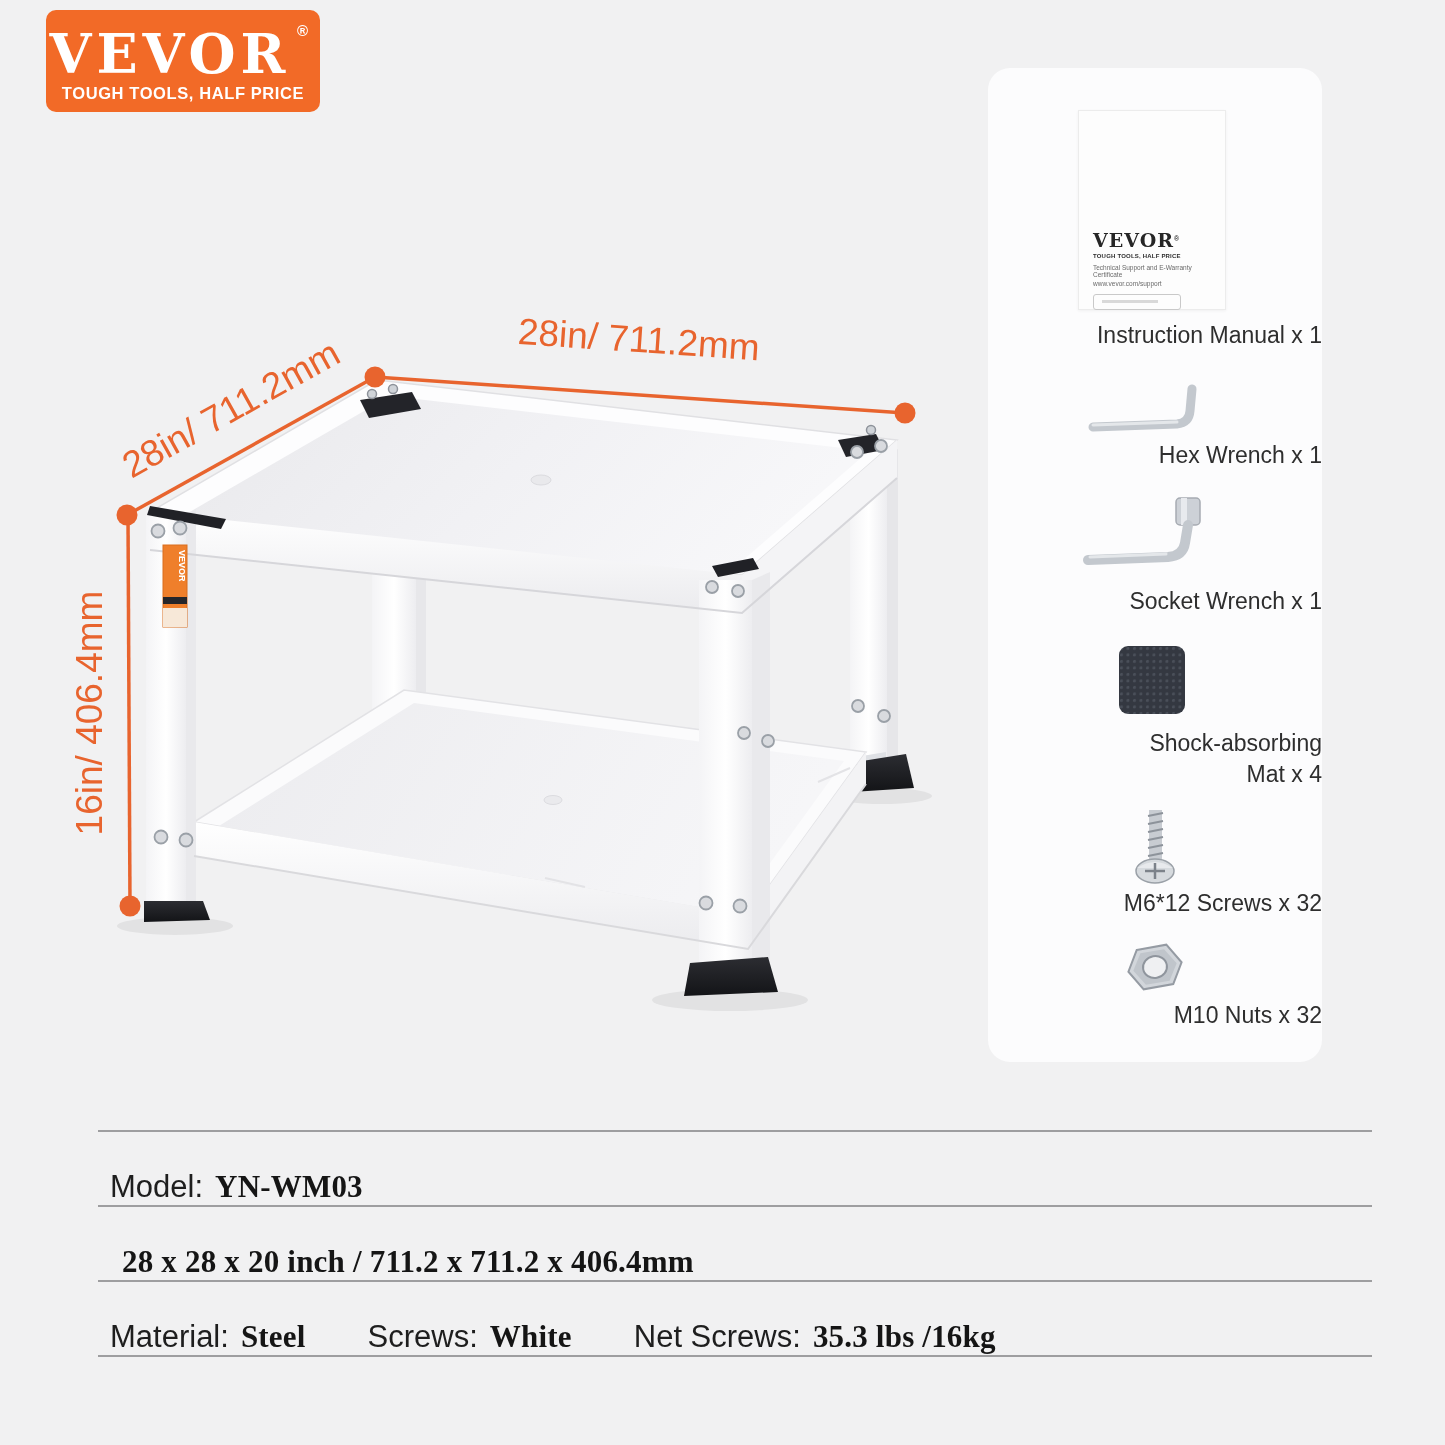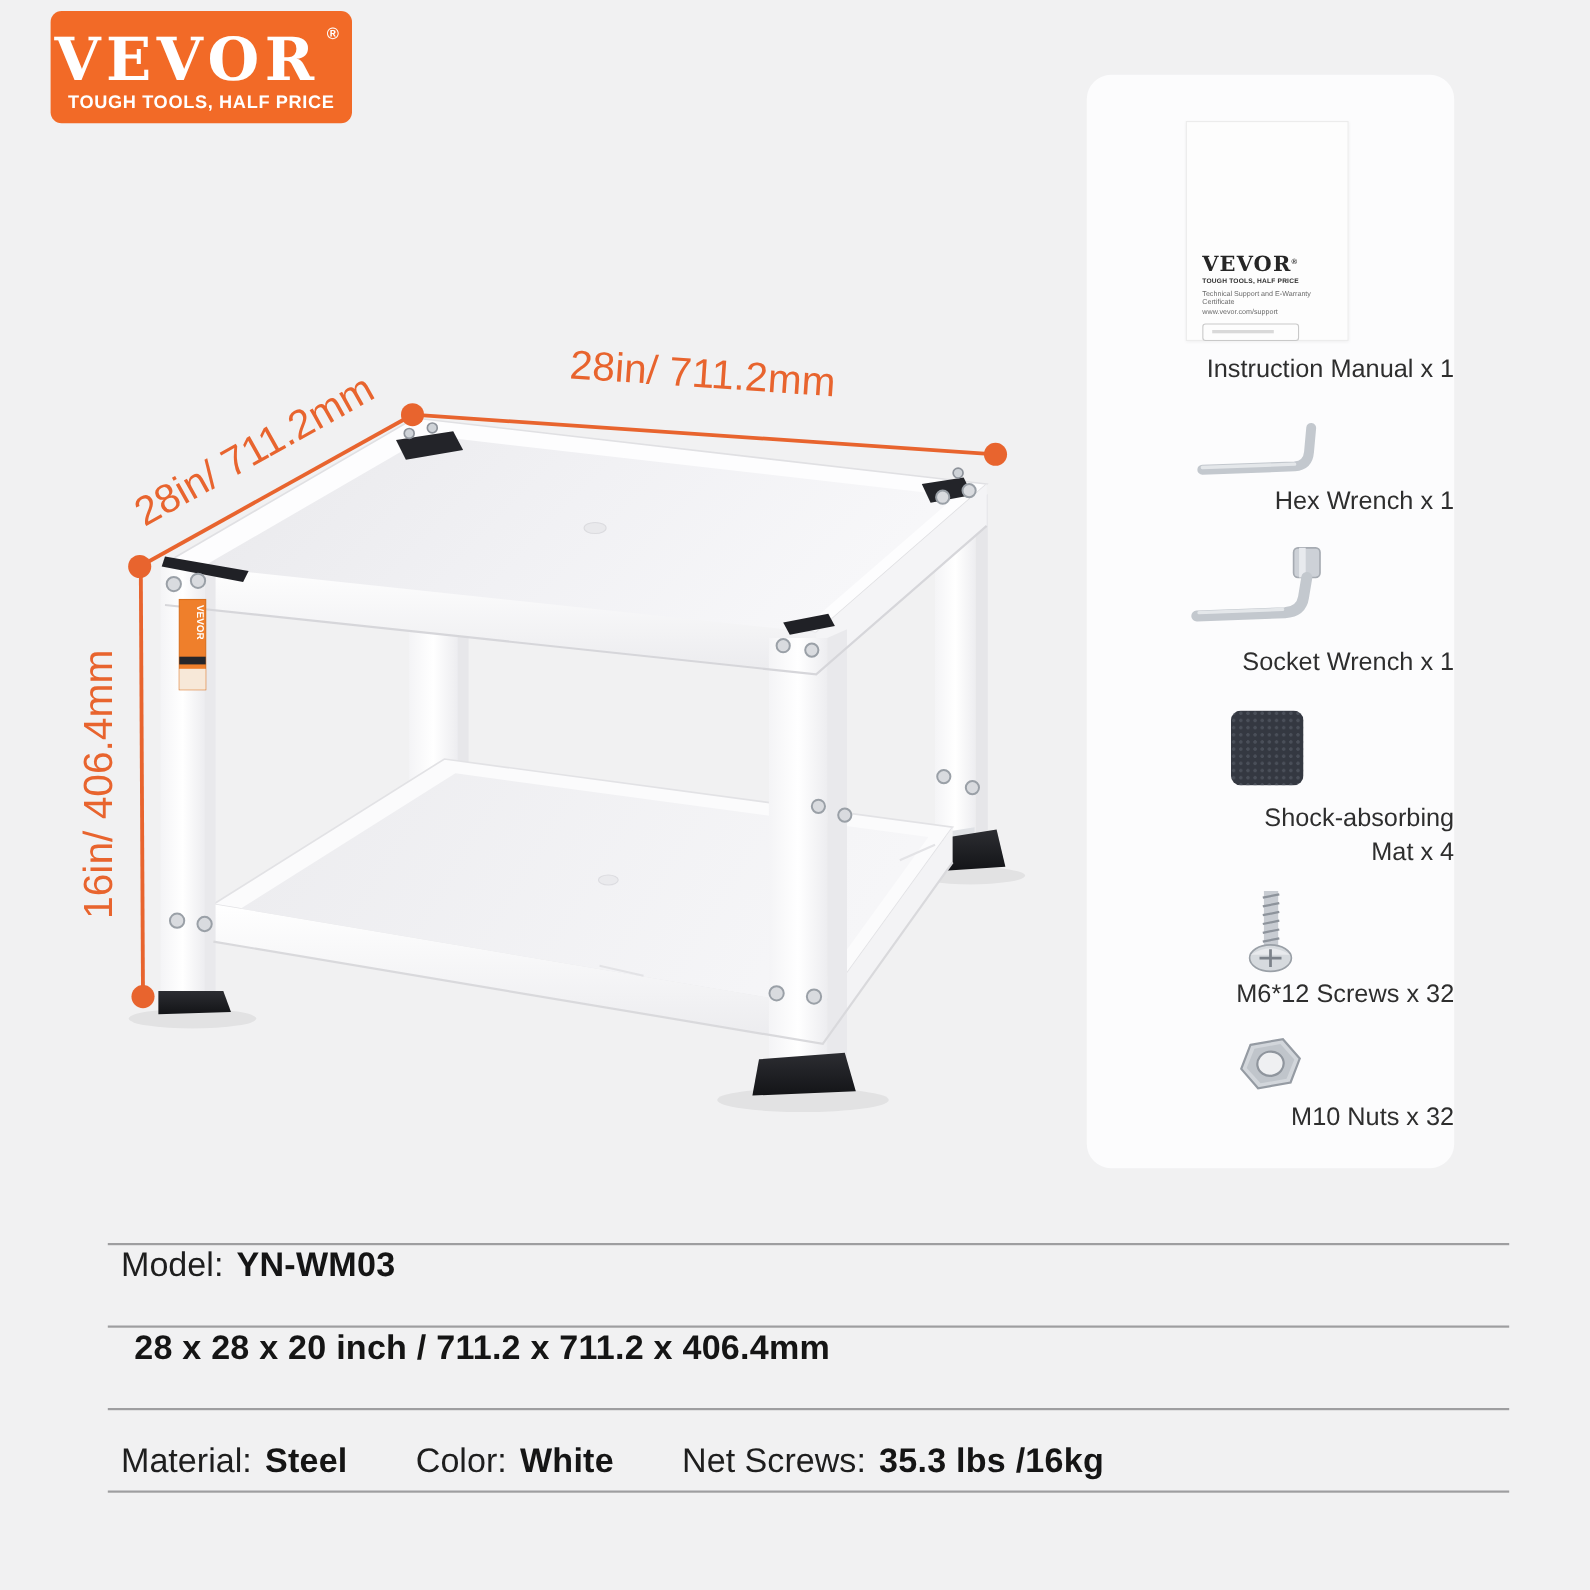--- a/index.html
+++ b/index.html
@@ -53,24 +53,24 @@
     background-size:6.5px 6.5px;
   }
   .icon-abs{position:absolute;}
   
   .specs{
     position:absolute;left:98px;top:1130px;width:1274px;
     border-bottom:2px solid #9e9ea0;color:#1e1e1e;
   }
   .spec-row{
     height:73px;border-top:2px solid #9e9ea0;
-    display:flex;align-items:flex-start;padding-left:12px;font-size:31px;
+    display:flex;align-items:flex-end;padding-left:12px;font-size:31px;
   }
   .spec-label{font-weight:400;color:#1e1e1e;}
-  .spec-value{font-weight:700;color:#151515;margin-left:12px;letter-spacing:0.2px;}
+  .spec-value{font-weight:700;color:#151515;margin-left:12px;letter-spacing:0.2px;font-family:Liberation Serif, serif;}
   .spec-group{display:flex;align-items:center;margin-top:28px;}
   .spec-group + .spec-group{margin-left:62px;}
   
   .scene{position:absolute;left:0;top:0;}
   .dim-text{font-family:"Liberation Sans", sans-serif;font-size:37px;fill:#e8642e;}
 </style>
 </head>
 <body>
 
 <div class="canvas">
@@ -262,21 +262,21 @@
     </div>
     <div class="spec-row">
       <span class="spec-value">28 x 28 x 20 inch / 711.2 x 711.2 x 406.4mm</span>
     </div>
     <div class="spec-row">
       <span class="spec-group">
         <span class="spec-label">Material:</span>
         <span class="spec-value">Steel</span>
       </span>
       <span class="spec-group">
-        <span class="spec-label">Color:</span>
+        <span class="spec-label">Screws:</span>
         <span class="spec-value">White</span>
       </span>
       <span class="spec-group">
         <span class="spec-label">Net Screws:</span>
         <span class="spec-value">35.3 lbs /16kg</span>
       </span>
     </div>
   </div>
 
 </div>

